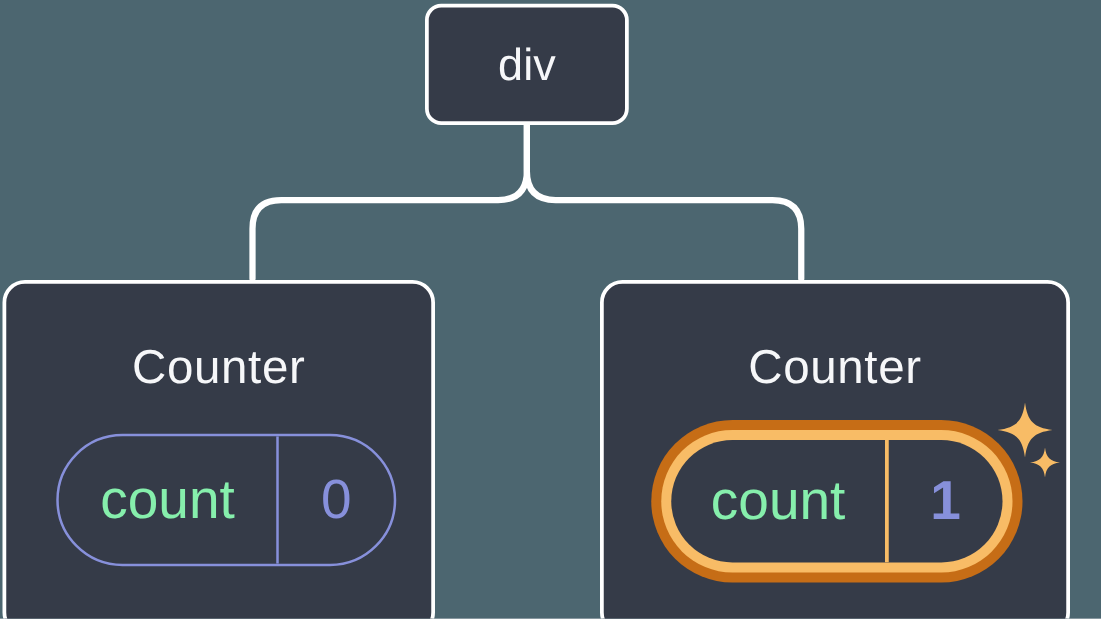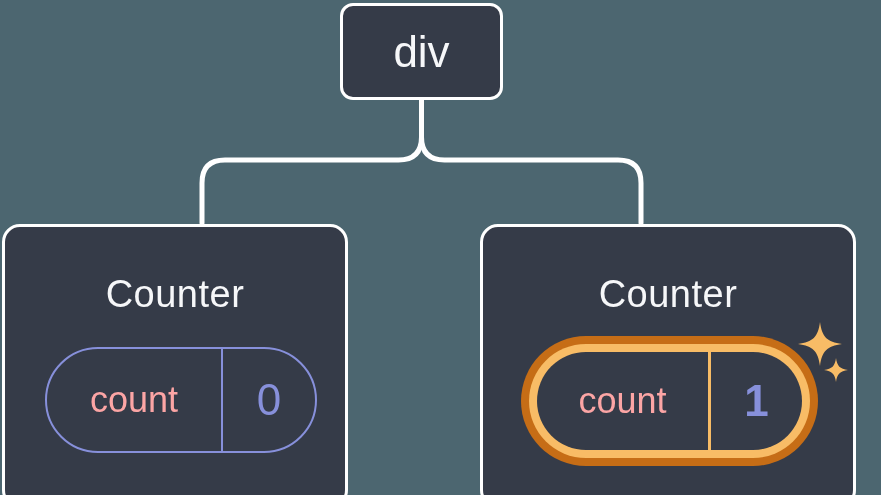--- a/index.html
+++ b/index.html
@@ -22,21 +22,21 @@
     width: 163px;
     height: 97px;
     box-sizing: border-box;
     background: #353B48;
     border: 3.5px solid #FFFFFF;
     border-radius: 13px;
     display: flex;
     align-items: center;
     justify-content: center;
     color: #F6F7F9;
-    font-size: 44px;
+    font-size: 36px;
   }
   .connectors {
     position: absolute;
     left: 0;
     top: 0;
     pointer-events: none;
   }
   
   .card {
     position: absolute;
@@ -72,22 +72,22 @@
     border-radius: 60px;
     display: flex;
     overflow: hidden;
   }
   .pill-key {
     flex: 0 0 174px;
     display: flex;
     align-items: center;
     justify-content: center;
     border-right: 2px solid #8790DB;
-    color: #fca5a5;
-    font-size: 36px;
+    color: #86efac;
+    font-size: 44px;
     line-height: 1;
   }
   .pill-value {
     flex: 1 1 auto;
     display: flex;
     align-items: center;
     justify-content: center;
     color: #8790DB;
     font-size: 44px;
     line-height: 1;

